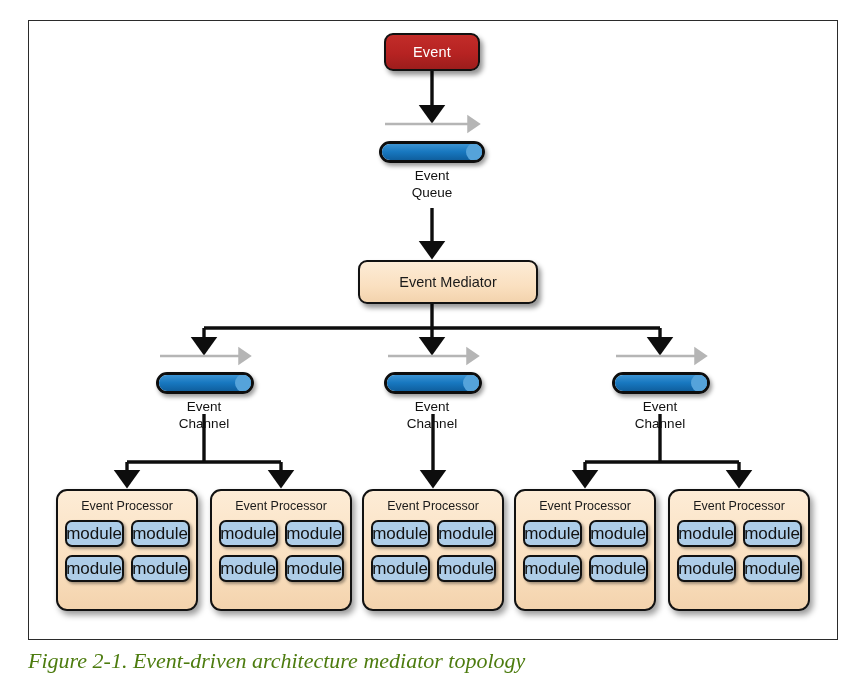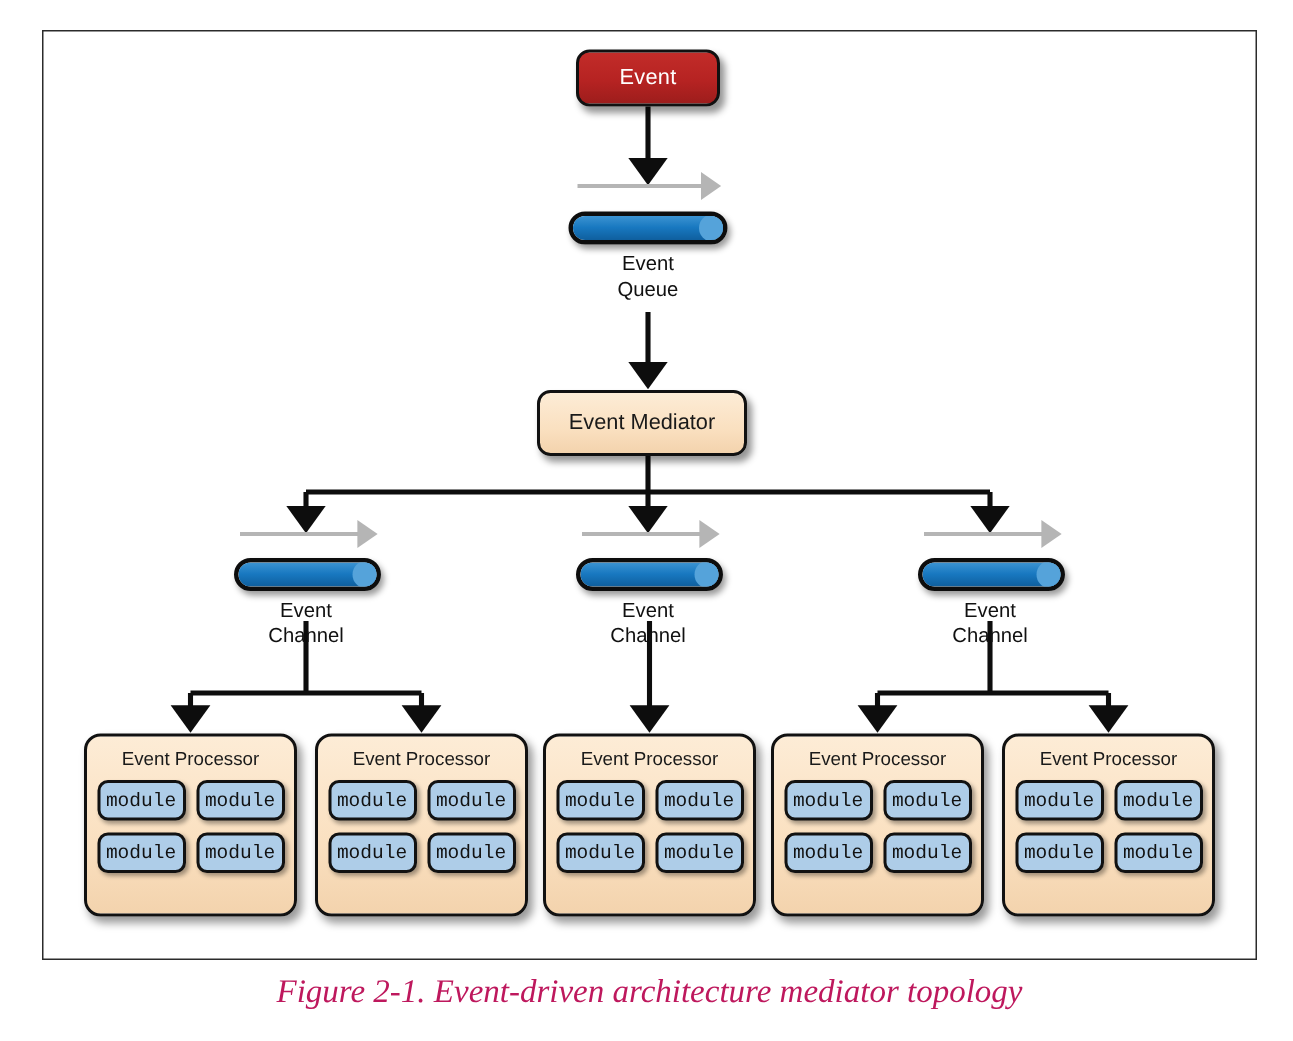--- a/index.html
+++ b/index.html
@@ -115,38 +115,36 @@
     grid-template-columns: repeat(2, 59px);
     grid-template-rows: repeat(2, 27px);
     gap: 8px 7px;
   }
   .module {
     border: 2px solid #111111;
     border-radius: 7px;
     display: flex;
     align-items: center;
     justify-content: center;
-    font-size: 13px;
+    font-size: 17px;
     color: #121212;
     box-shadow: 2px 2px 3px rgba(0,0,0,.35);
     box-sizing: border-box;
-    font-family: Liberation Mono, monospace;
   }
   
   #caption {
     position: absolute;
     left: 28px;
     top: 648px;
     width: 810px;
     font-family: "Liberation Serif", serif;
     font-style: italic;
     font-size: 22px;
-    color: #be185d;
+    color: #4d7c0f;
     white-space: nowrap;
-    text-align: center;
   }
 </style>
 </head>
 <body>
 
 <div id="page">
 
   <div id="figure-frame"></div>
 
   <svg id="diagram-svg" viewBox="0 0 862 694" xmlns="http://www.w3.org/2000/svg">
@@ -199,21 +197,21 @@
     <span>Event</span>
   </div>
 
   <div class="cylinder" style="left:379px; top:141px; width:106px; height:22px;">
     <div class="cyl-body" style="background: linear-gradient(180deg,#3b93d2 0%,#1878c0 48%,#0f5f9e 100%);"></div>
     <div class="cyl-cap" style="background:#55a3da;"></div>
   </div>
   <div class="cyl-label" style="left:379px; top:167px; width:106px;">Event
 Queue</div>
 
-  <div class="node mediator-box" style="left:358px; top:260px; width:140px; height:44px;
+  <div class="node mediator-box" style="left:358px; top:260px; width:180px; height:44px;
               background: linear-gradient(180deg,#fdecd6 0%,#fae0c0 60%,#f3d3ad 100%);">
     <span>Event Mediator</span>
   </div>
 
   <div class="cylinder" style="left:156px; top:372px; width:98px; height:22px;">
     <div class="cyl-body" style="background: linear-gradient(180deg,#3b93d2 0%,#1878c0 48%,#0f5f9e 100%);"></div>
     <div class="cyl-cap" style="background:#55a3da;"></div>
   </div>
   <div class="cyl-label" style="left:155px; top:398px; width:98px;">Event
 Channel</div>

